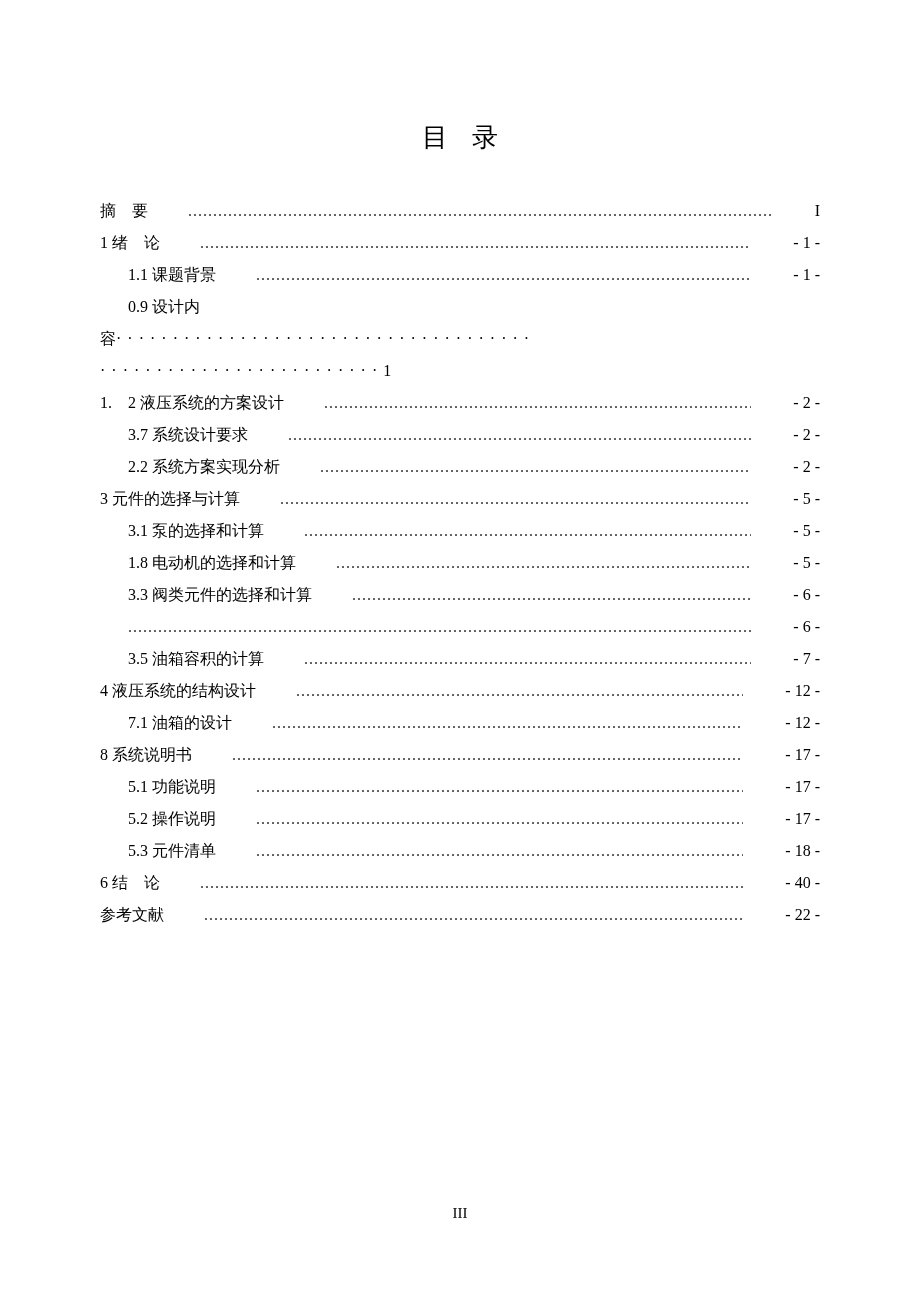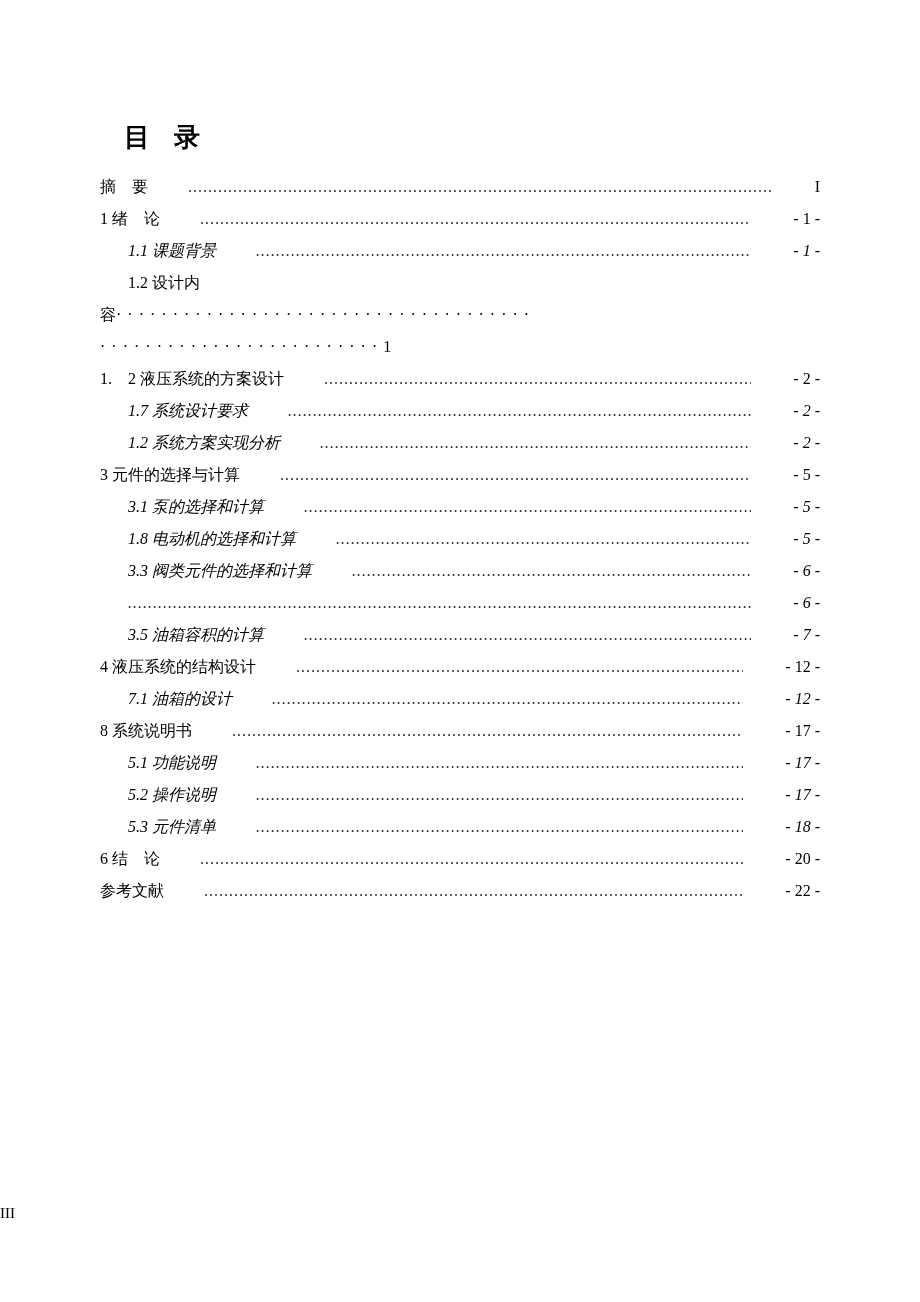--- a/index.html
+++ b/index.html
@@ -11,37 +11,36 @@
       background: #ffffff;
       font-family: "SimSun", "宋体", serif;
       width: 920px;
       height: 1302px;
       position: relative;
       padding: 120px 100px 0 100px;
       font-size: 16px;
       color: #000;
     }
     .title {
-      text-align: left;
+      text-align: center;
       font-size: 26px;
-      font-weight: bold;
+      font-weight: normal;
       letter-spacing: 24px;
-      margin-bottom: 16px;
+      margin-bottom: 40px;
       padding-left: 24px;
     }
     .toc-line {
       display: flex;
       align-items: center;
       line-height: 2.0;
       white-space: nowrap;
       gap: 40px;
     }
     .toc-line.indent {
       padding-left: 28px;
-      font-style: italic;
     }
     .label {
       flex-shrink: 0;
     }
     .dots {
       flex: 1;
       overflow: hidden;
       letter-spacing: 1px;
       color: #333;
     }
@@ -60,20 +59,21 @@
     }
     .wide-dots {
       letter-spacing: 6px;
       word-break: break-all;
     }
     .footer {
       position: absolute;
       bottom: 80px;
       left: 0;
       right: 0;
+      text-align: center;
       font-family: "Times New Roman", serif;
       font-size: 15px;
       margin-top: 45px;
     }
   </style>
 </head>
 <body>
 
 <div class="title">目录</div>
 
@@ -87,36 +87,36 @@
       <span class="label">1 绪　论 </span>
       <span class="dots"></span>
       <span class="pagenum">- 1 -</span>
     </div>
     <div class="toc-line indent">
       <span class="label">1.1 课题背景 </span>
       <span class="dots"></span>
       <span class="pagenum">- 1 -</span>
     </div>
     <div class="wrap-block">
-      <div class="wrap-label-first">1.2 设计内</div>
+      <div class="wrap-label-first">0.9 设计内</div>
       <div><span>容</span><span class="wide-dots">·····································</span></div>
       <div><span class="wide-dots">·························</span><span>1</span></div>
     </div>
     <div class="toc-line">
       <span class="label">1.　2 液压系统的方案设计 </span>
       <span class="dots"></span>
       <span class="pagenum">- 2 -</span>
     </div>
     <div class="toc-line indent">
-      <span class="label">1.7 系统设计要求 </span>
+      <span class="label">3.7 系统设计要求 </span>
       <span class="dots"></span>
       <span class="pagenum">- 2 -</span>
     </div>
     <div class="toc-line indent">
-      <span class="label">1.2 系统方案实现分析 </span>
+      <span class="label">2.2 系统方案实现分析 </span>
       <span class="dots"></span>
       <span class="pagenum">- 2 -</span>
     </div>
     <div class="toc-line">
       <span class="label">3 元件的选择与计算 </span>
       <span class="dots"></span>
       <span class="pagenum">- 5 -</span>
     </div>
     <div class="toc-line indent">
       <span class="label">3.1 泵的选择和计算 </span>
@@ -168,21 +168,21 @@
       <span class="pagenum">- 17 -</span>
     </div>
     <div class="toc-line indent">
       <span class="label">5.3 元件清单 </span>
       <span class="dots"></span>
       <span class="pagenum">- 18 -</span>
     </div>
     <div class="toc-line">
       <span class="label">6 结　论 </span>
       <span class="dots"></span>
-      <span class="pagenum">- 20 -</span>
+      <span class="pagenum">- 40 -</span>
     </div>
     <div class="toc-line">
       <span class="label">参考文献 </span>
       <span class="dots"></span>
       <span class="pagenum">- 22 -</span>
     </div>
   </div>
 
 <div class="footer">III</div>
 

